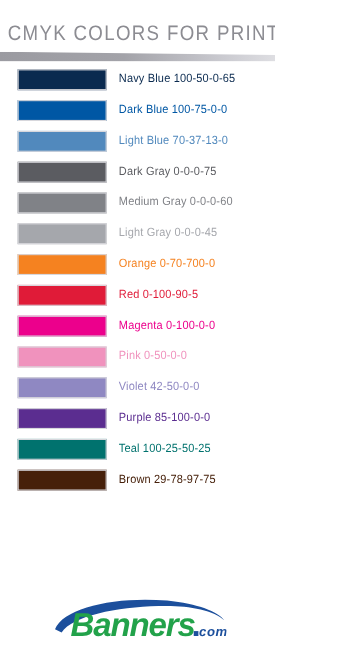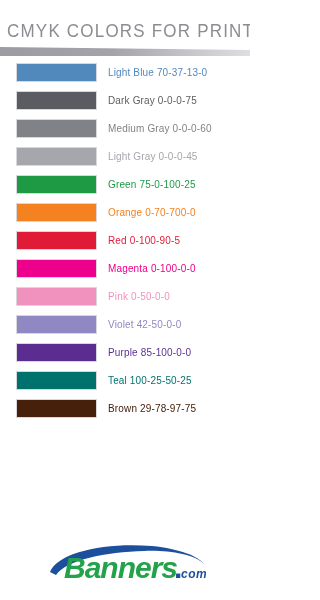--- a/index.html
+++ b/index.html
@@ -99,38 +99,42 @@
 </head>
 <body>
 
 <div class="header">
   <div class="page-title">CMYK COLORS FOR PRINT</div>
   <div class="title-rule"></div>
 </div>
 
 <div class="swatch-list" id="swatch-list">
     <div class="swatch-row">
+      <div class="swatch-chip" style="background: rgb(10, 42, 79);"></div>
+      <div class="swatch-label" style="color: rgb(10, 42, 79);">Navy Blue 100-50-0-65</div>
+    </div>
+    <div class="swatch-row">
+      <div class="swatch-chip" style="background: rgb(0, 87, 164);"></div>
+      <div class="swatch-label" style="color: rgb(0, 87, 164);">Dark Blue 100-75-0-0</div>
+    </div>
+    <div class="swatch-row">
       <div class="swatch-chip" style="background: rgb(81, 137, 189);"></div>
       <div class="swatch-label" style="color: rgb(81, 137, 189);">Light Blue 70-37-13-0</div>
     </div>
     <div class="swatch-row">
       <div class="swatch-chip" style="background: rgb(91, 92, 97);"></div>
       <div class="swatch-label" style="color: rgb(91, 92, 97);">Dark Gray 0-0-0-75</div>
     </div>
     <div class="swatch-row">
       <div class="swatch-chip" style="background: rgb(128, 130, 135);"></div>
       <div class="swatch-label" style="color: rgb(128, 130, 135);">Medium Gray 0-0-0-60</div>
     </div>
     <div class="swatch-row">
       <div class="swatch-chip" style="background: rgb(165, 167, 172);"></div>
       <div class="swatch-label" style="color: rgb(165, 167, 172);">Light Gray 0-0-0-45</div>
-    </div>
-    <div class="swatch-row">
-      <div class="swatch-chip" style="background: rgb(30, 154, 69);"></div>
-      <div class="swatch-label" style="color: rgb(30, 154, 69);">Green 75-0-100-25</div>
     </div>
     <div class="swatch-row">
       <div class="swatch-chip" style="background: rgb(245, 130, 32);"></div>
       <div class="swatch-label" style="color: rgb(245, 130, 32);">Orange 0-70-700-0</div>
     </div>
     <div class="swatch-row">
       <div class="swatch-chip" style="background: rgb(224, 27, 56);"></div>
       <div class="swatch-label" style="color: rgb(224, 27, 56);">Red 0-100-90-5</div>
     </div>
     <div class="swatch-row">

